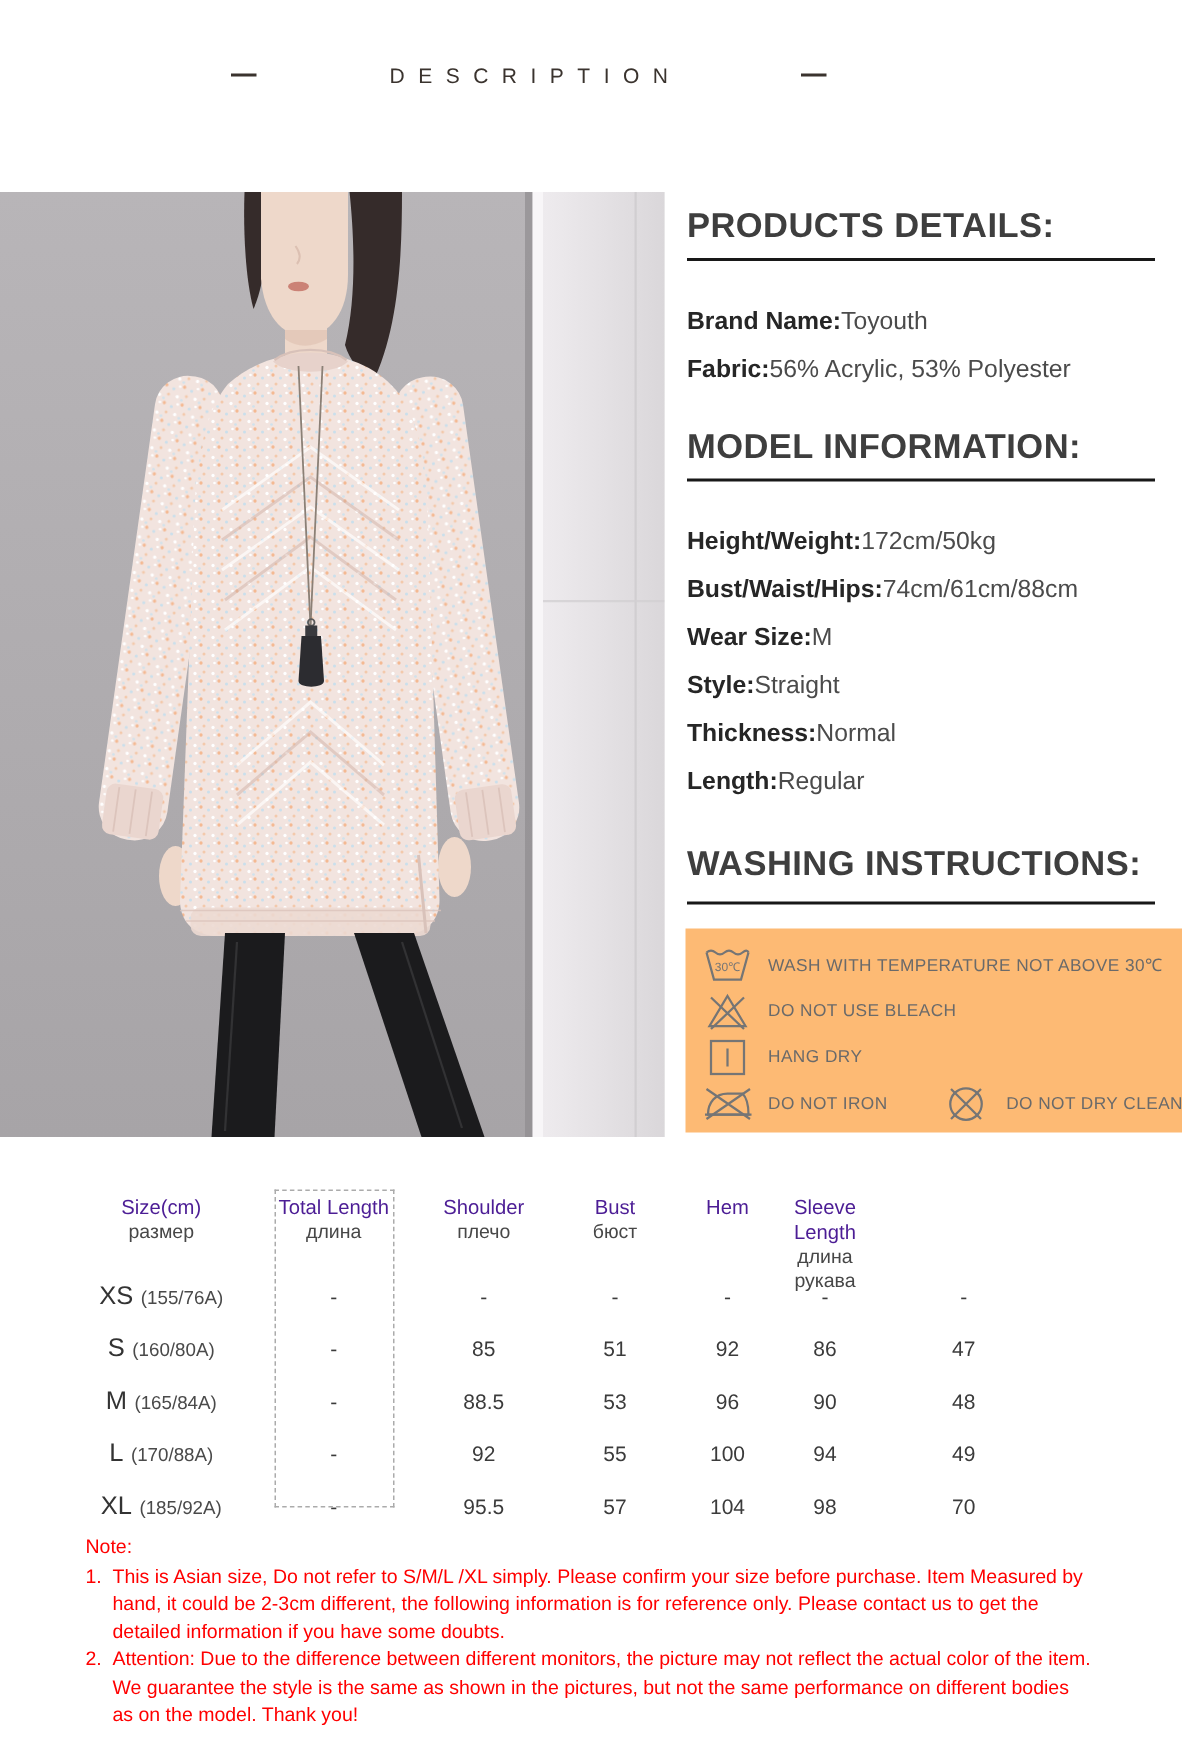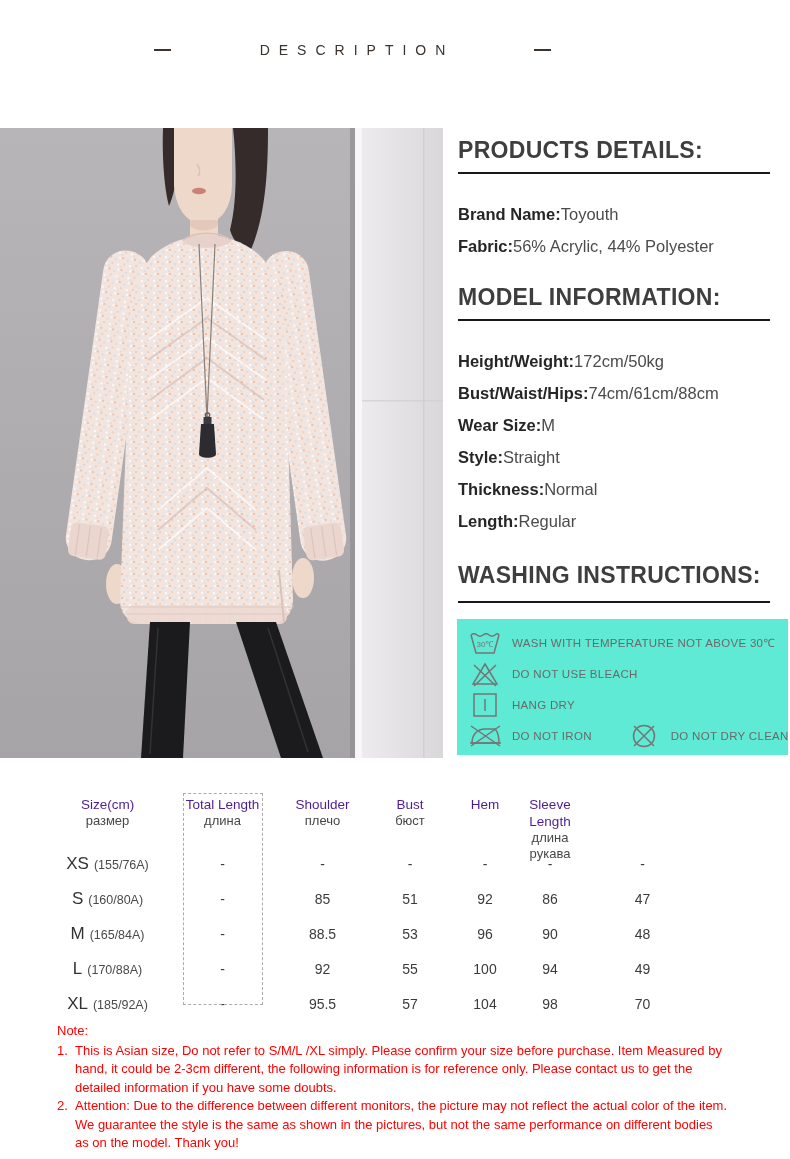--- a/index.html
+++ b/index.html
@@ -34,21 +34,21 @@
   .kv .v { font-weight:normal; color:#4b4b4b; }
 
   #sec-products { top:136px; }
   #sec-model    { top:283px; }
   #sec-washing  { top:561px; }
   #sec-washing .section-rule { margin-top:12px; }
 
   
   .wash-box {
     position:absolute; left:457px; top:619px; width:331px; height:136px;
-    background:#5eead4; padding:8px 0 0 10px;
+    background:#fdba74; padding:8px 0 0 10px;
   }
   .wash-row { height:31px; display:flex; align-items:center; }
   .wash-icon { width:36px; display:flex; justify-content:center; flex:none; }
   .wash-label {
     margin-left:9px; font-size:11.5px; color:#6a6a6a; letter-spacing:0.3px;
     white-space:nowrap;
   }
   .wash-pair { display:flex; align-items:center; }
   .wash-pair .second { margin-left:34px; display:flex; align-items:center; }
   .wash-icon svg { stroke:#757575; fill:none; stroke-width:1.5; }
@@ -177,21 +177,21 @@
     <path d="M158,500 L150,626" stroke="#323234" stroke-width="1.5" fill="none"></path>
     <path d="M268,500 L308,624" stroke="#323234" stroke-width="1.5" fill="none"></path>
   </svg>
 </div>
 
 <div class="section" id="sec-products">
   <div class="section-title">PRODUCTS DETAILS:</div>
   <div class="section-rule"></div>
   <div class="kv-rows">
     <div class="kv"><span class="k">Brand Name:</span><span class="v">Toyouth</span></div>
-    <div class="kv"><span class="k">Fabric:</span><span class="v">56% Acrylic, 44% Polyester</span></div>
+    <div class="kv"><span class="k">Fabric:</span><span class="v">56% Acrylic, 53% Polyester</span></div>
   </div>
 </div>
 
 <div class="section" id="sec-model">
   <div class="section-title">MODEL INFORMATION:</div>
   <div class="section-rule"></div>
   <div class="kv-rows">
     <div class="kv"><span class="k">Height/Weight:</span><span class="v">172cm/50kg</span></div>
     <div class="kv"><span class="k">Bust/Waist/Hips:</span><span class="v">74cm/61cm/88cm</span></div>
     <div class="kv"><span class="k">Wear Size:</span><span class="v">M</span></div>

